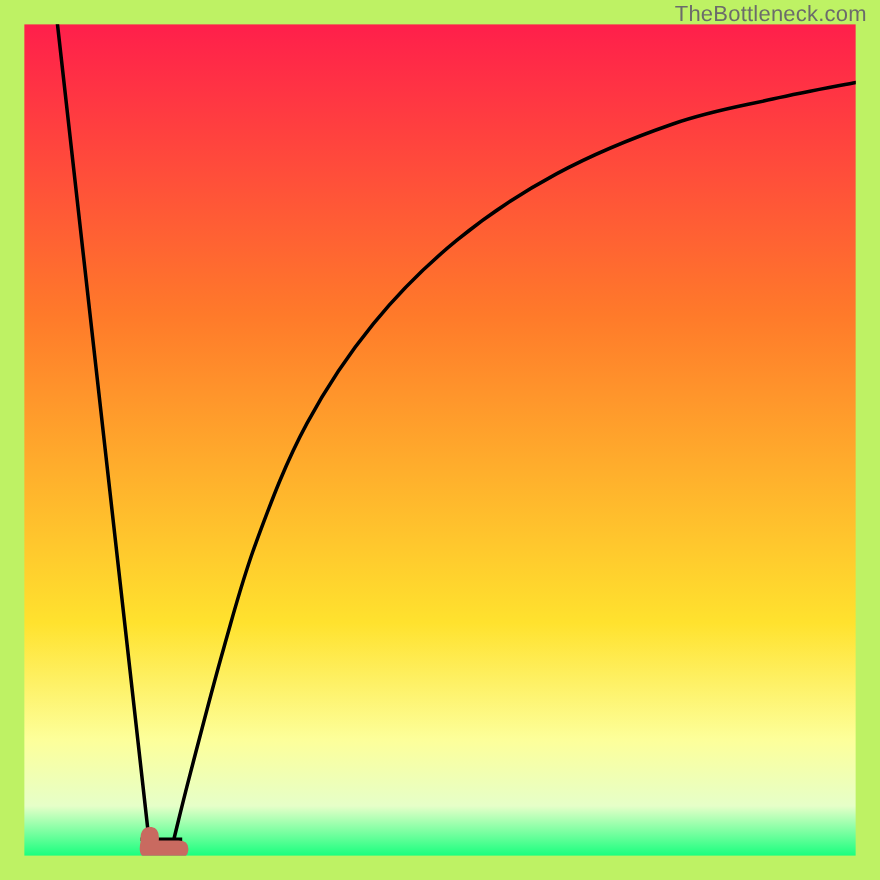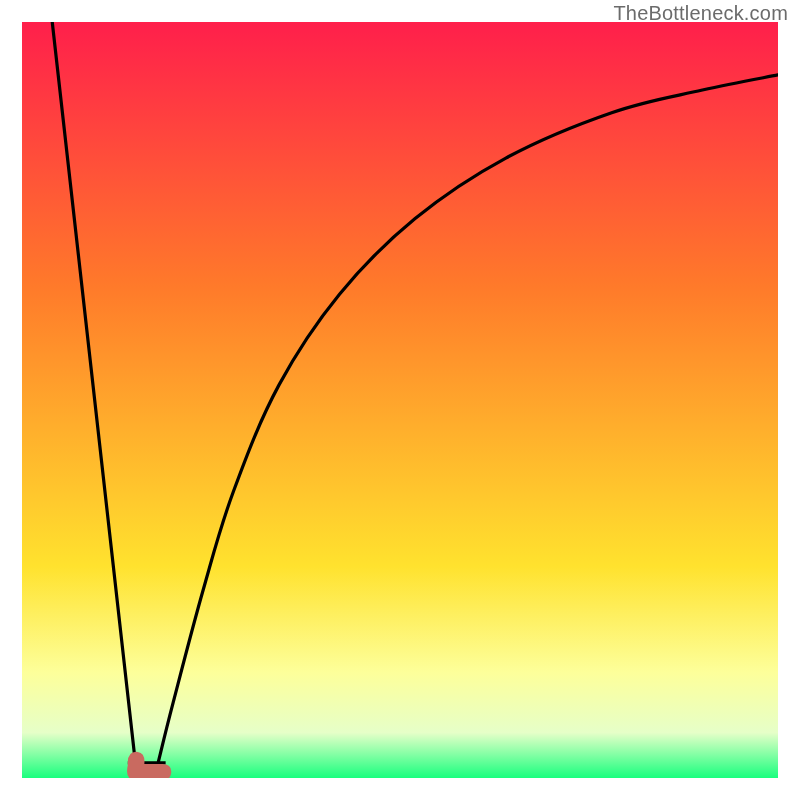--- a/index.html
+++ b/index.html
@@ -9,21 +9,21 @@
     height: 800px;
     overflow: hidden;
     background: #000;
     font-family: Arial, Helvetica, sans-serif;
   }
   .frame {
     position: absolute;
     top: 0; left: 0;
     width: 800px;
     height: 800px;
-    background: #ffffff;
+    background: #bef264;
   }
   .plot {
     position: absolute;
     top: 22px;
     left: 22px;
     width: 756px;
     height: 756px;
   }
   .watermark {
     position: absolute;

